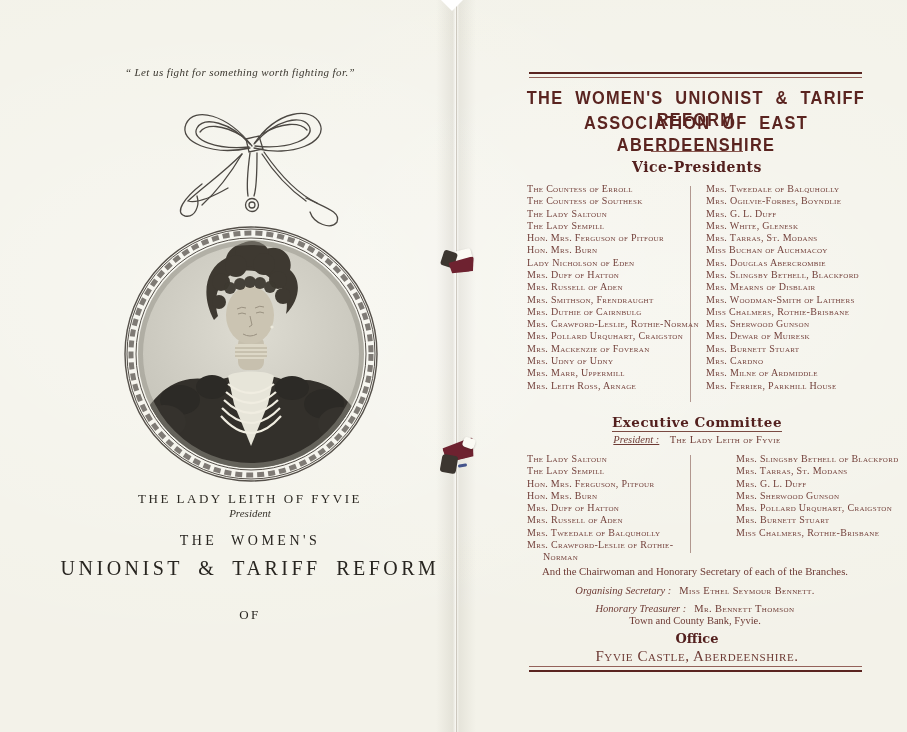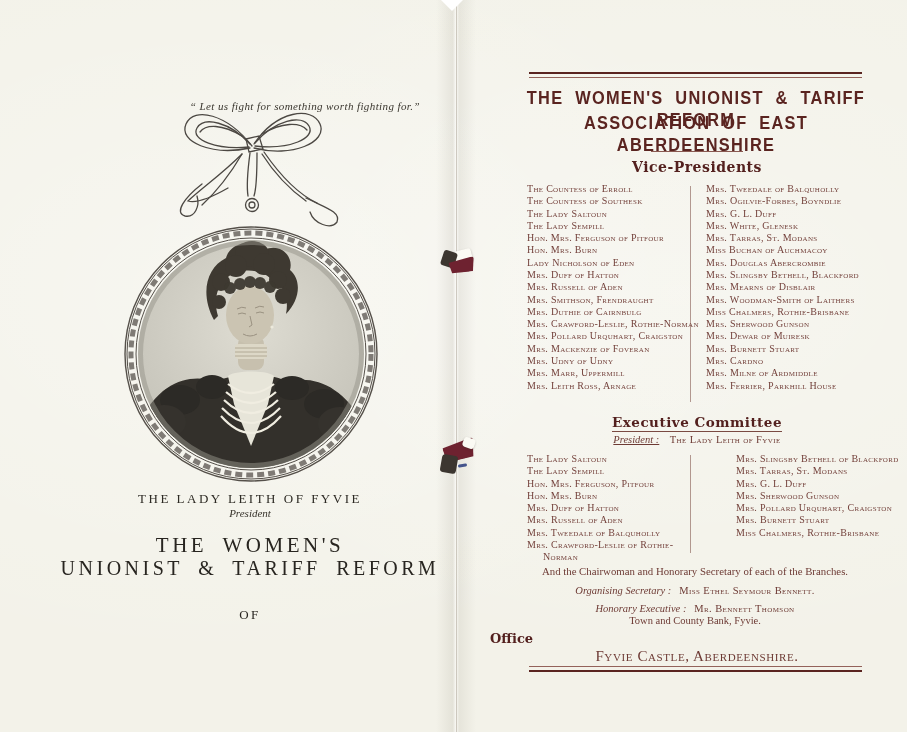--- a/index.html
+++ b/index.html
@@ -20,31 +20,31 @@
   .fold-notch{position:absolute;left:441px;top:0;width:0;height:0;
     border-left:11px solid transparent;border-right:11px solid transparent;border-top:11px solid #ffffff;}
   
   .rib{position:absolute;border-radius:3px;}
   .rib.white{background:#fbfaf4;box-shadow:0 1px 2px rgba(60,50,40,.35);}
   .rib.maroon{background:#6e2230;}
   .rib.dark{background:#3c3630;}
   .rib.blue{background:#44548c;}
 
   
-  .lp-quote{position:absolute;left:60px;top:66px;width:360px;text-align:right;
-    font-style:italic;font-size:11px;letter-spacing:.4px;color:#3a362e;margin-top:34px;}
+  .lp-quote{position:absolute;left:60px;top:66px;width:360px;text-align:center;
+    font-style:italic;font-size:11px;letter-spacing:.4px;color:#3a362e;}
   .bow{position:absolute;left:142px;top:84px;}
   .oval{position:absolute;left:122px;top:224px;}
   .lp-caption{position:absolute;left:70px;top:491px;width:360px;text-align:center;
     font-size:13px;letter-spacing:2.5px;color:#2c2923;}
   .lp-president{position:absolute;left:70px;top:507px;width:360px;text-align:center;
     font-style:italic;font-size:11px;color:#37332b;}
   .lp-title{position:absolute;left:40px;width:420px;text-align:center;color:#282520;
     font-family:"Liberation Serif","DejaVu Serif",serif;letter-spacing:3.5px;word-spacing:7px;}
-  .lp-t1{top:533px;font-size:21px;}
+  .lp-t1{top:533px;font-size:14px;}
   .lp-t2{top:557px;font-size:20px;}
   .lp-t3{top:580px;font-size:20px;}
   .lp-t4{top:607px;font-size:13px;letter-spacing:2.5px;}
   .lp-t5{top:624px;font-size:20px;}
 
   
   .rule{position:absolute;left:529px;width:333px;}
   .rule .thick{height:2px;background:#5a2420;}
   .rule .thin{height:1px;background:#93625a;}
   .rule .gap{height:3px;}
@@ -64,21 +64,21 @@
     border-bottom:1px solid #7a4a42;padding-bottom:1px;}
   .rp-pres{position:absolute;left:490px;top:434px;width:414px;text-align:center;
     font-size:10.5px;color:#6d3a34;}
   .rp-pres .lab{font-style:italic;text-decoration:underline;}
   .rp-pres .nm{font-variant:small-caps;letter-spacing:.4px;}
   .rp-note{position:absolute;left:480px;top:565px;width:430px;text-align:center;
     font-size:10.8px;color:#6d3a34;}
   .rp-line{position:absolute;left:480px;width:430px;text-align:center;color:#6d3a34;font-size:10.5px;}
   .rp-line .lab{font-style:italic;}
   .rp-line .nm{font-variant:small-caps;letter-spacing:.4px;}
-  .rp-office-head{position:absolute;left:490px;top:631px;width:414px;text-align:left;font-size:13px;}
+  .rp-office-head{position:absolute;left:490px;top:631px;width:414px;text-align:center;font-size:13px;}
   .rp-office-val{position:absolute;left:490px;top:648px;width:414px;text-align:center;
     font-size:15px;color:#6d3a34;font-variant:small-caps;letter-spacing:.6px;}
 </style>
 </head>
 <body>
 
 <div class="page-scan">
 
   <div class="lp-quote">“ Let us fight for something worth fighting for.”</div>
 
@@ -272,21 +272,21 @@
 
   <div class="rp-note">And the Chairwoman and Honorary Secretary of each of the Branches.</div>
 
   <div class="rp-line" style="top:585px;">
     <span class="lab">Organising Secretary :</span>
     <span>&nbsp;</span>
     <span class="nm">Miss Ethel Seymour Bennett.</span>
   </div>
 
   <div class="rp-line" style="top:603px;">
-    <span class="lab">Honorary Executive :</span>
+    <span class="lab">Honorary Treasurer :</span>
     <span>&nbsp;</span>
     <span class="nm">Mr. Bennett Thomson</span>
   </div>
   <div class="rp-line" style="top:615px;">Town and County Bank, Fyvie.</div>
 
   <div class="rp-office-head gothic">Office</div>
   <div class="rp-office-val">Fyvie Castle, Aberdeenshire.</div>
 
   <div class="rule" style="top:666px;">
     <div class="thin"></div>

